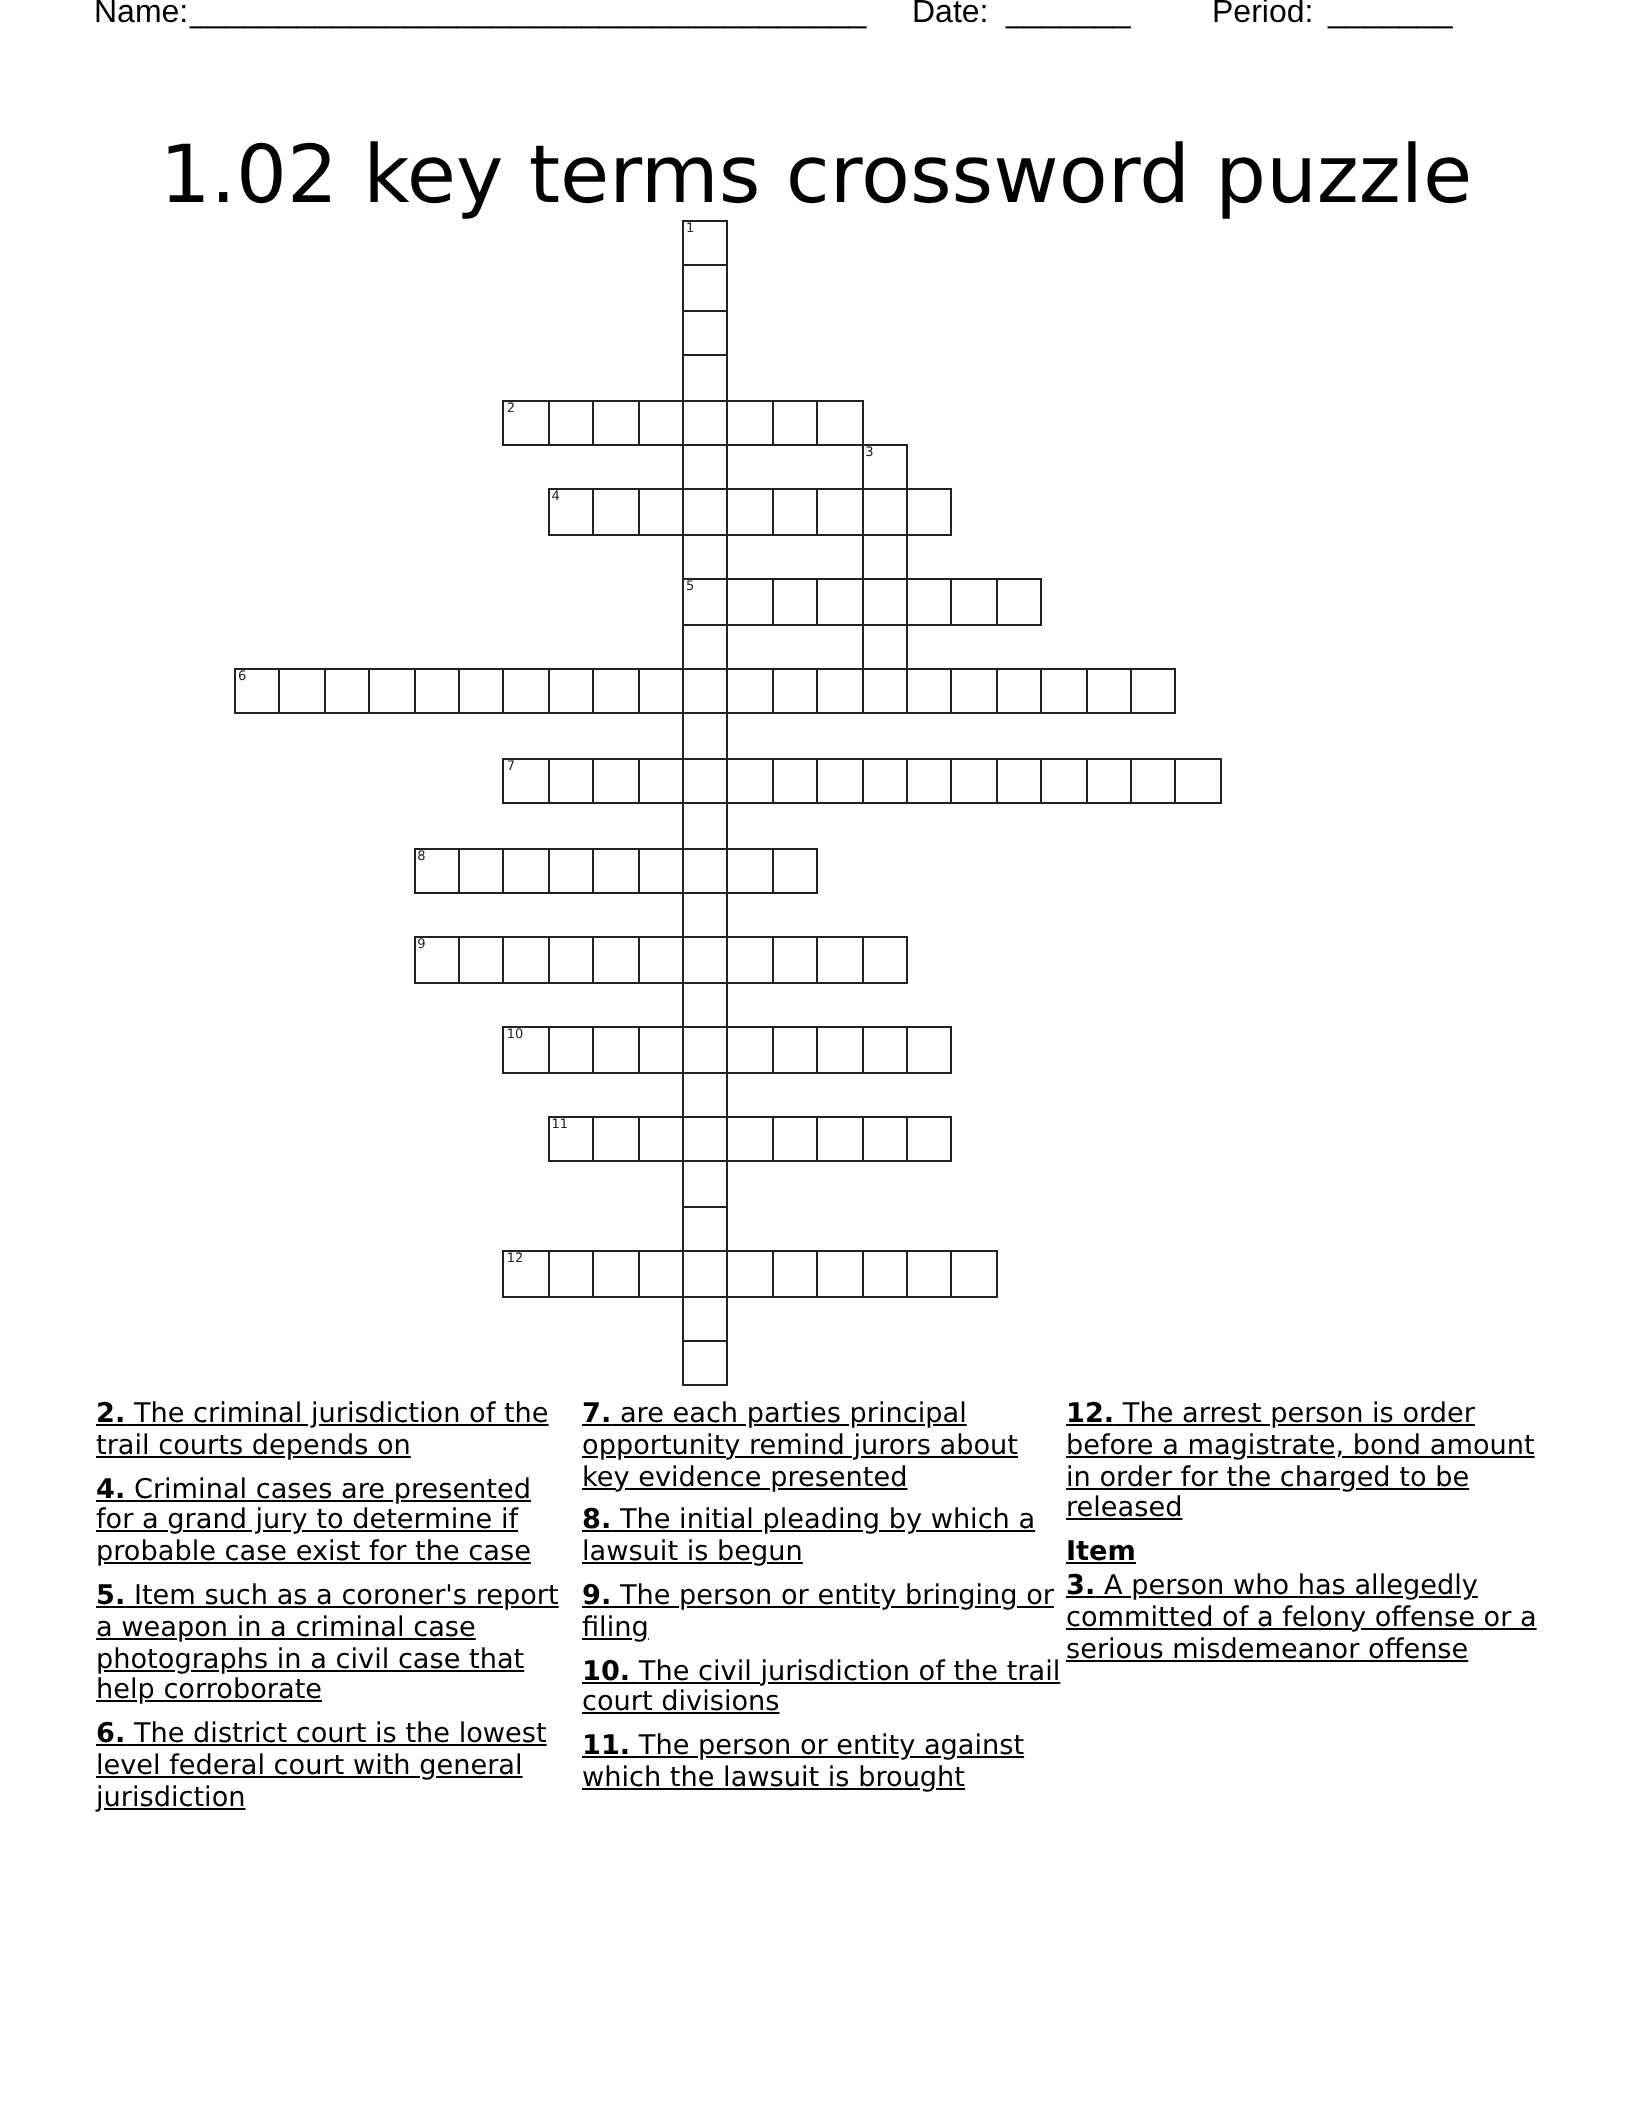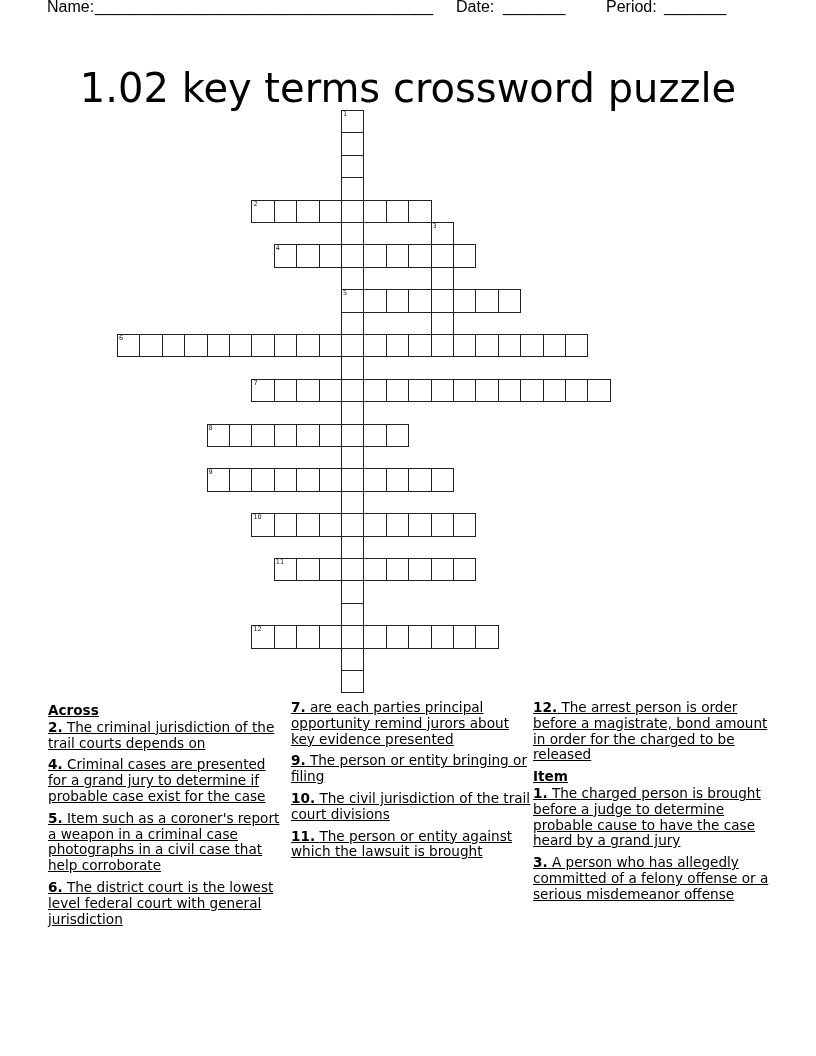--- a/index.html
+++ b/index.html
@@ -200,32 +200,31 @@
     <div class="cell" style="left: 318.6px; top: 625.2px;"></div>
     <div class="cell" style="left: 363.4px; top: 625.2px;"></div>
     <div class="cell" style="left: 385.8px; top: 625.2px;"></div>
     <div class="cell" style="left: 408.2px; top: 625.2px;"></div>
     <div class="cell" style="left: 430.6px; top: 625.2px;"></div>
     <div class="cell" style="left: 453px; top: 625.2px;"></div>
     <div class="cell" style="left: 475.4px; top: 625.2px;"></div>
   </div>
 
 <div class="clues col1">
-  <div class="section-heading">Across</div>
   <div class="clue"><b>2.</b> <span>The criminal jurisdiction of the trail courts depends on</span></div>
   <div class="clue"><b>4.</b> <span>Criminal cases are presented for a grand jury to determine if probable case exist for the case</span></div>
   <div class="clue"><b>5.</b> <span>Item such as a coroner's report a weapon in a criminal case photographs in a civil case that help corroborate</span></div>
   <div class="clue"><b>6.</b> <span>The district court is the lowest level federal court with general jurisdiction</span></div>
 </div>
 
 <div class="clues col2">
   <div class="clue"><b>7.</b> <span>are each parties principal opportunity remind jurors about key evidence presented</span></div>
+  <div class="clue"><b>8.</b> <span>The initial pleading by which a lawsuit is begun</span></div>
   <div class="clue"><b>9.</b> <span>The person or entity bringing or filing</span></div>
   <div class="clue"><b>10.</b> <span>The civil jurisdiction of the trail court divisions</span></div>
   <div class="clue"><b>11.</b> <span>The person or entity against which the lawsuit is brought</span></div>
 </div>
 
 <div class="clues col3">
   <div class="clue"><b>12.</b> <span>The arrest person is order before a magistrate, bond amount in order for the charged to be released</span></div>
   <div class="section-heading">Item</div>
-  <div class="clue"><b>1.</b> <span>The charged person is brought before a judge to determine probable cause to have the case heard by a grand jury</span></div>
   <div class="clue"><b>3.</b> <span>A person who has allegedly committed of a felony offense or a serious misdemeanor offense</span></div>
 </div>
 
 </body></html>

